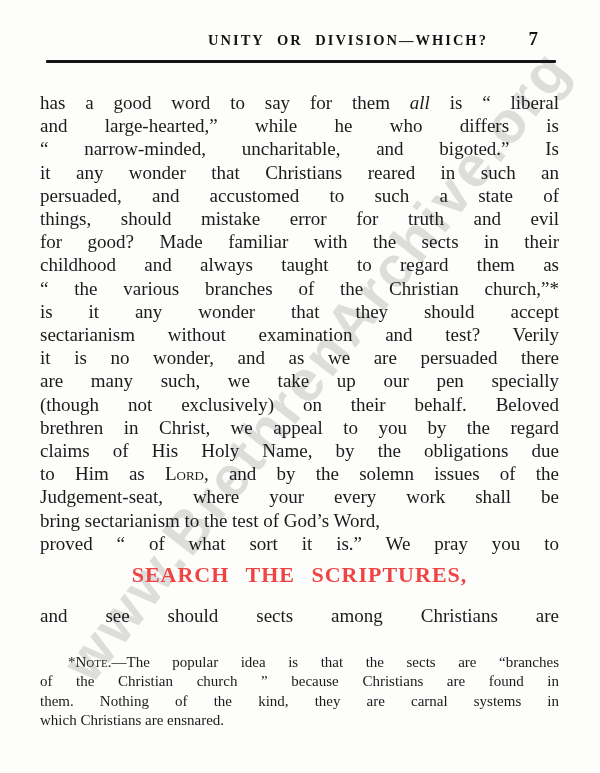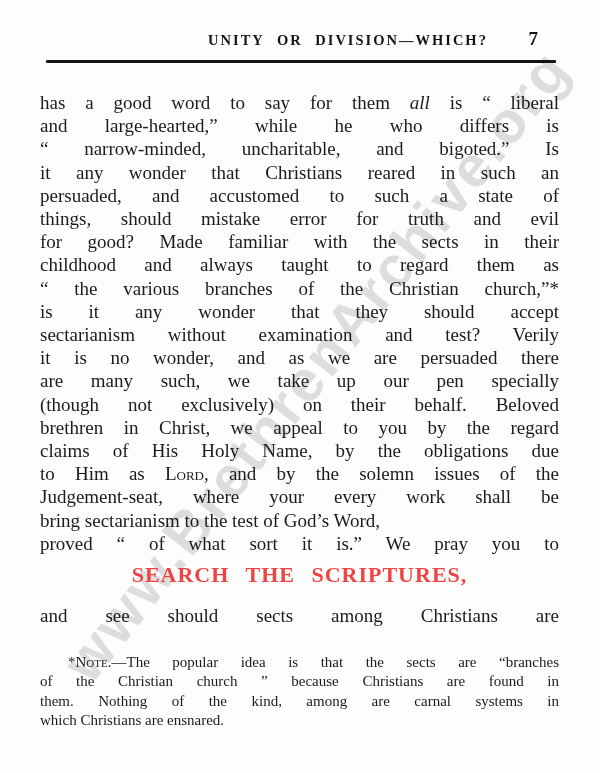--- a/index.html
+++ b/index.html
@@ -132,17 +132,17 @@
 
   <h2 class="center-heading">SEARCH THE SCRIPTURES,</h2>
 
   <div class="body-text closing">
       <div class="tline just"><span>and see should sects among Christians are</span></div>
     </div>
 
   <footer class="footnote">
       <div class="tline just" style="text-indent: 28px;"><span>*</span><span class="smallcaps">Note</span><span>.—The popular idea is that the sects are “branches</span></div>
       <div class="tline just"><span>of the Christian church ” because Christians are found in</span></div>
-      <div class="tline just"><span>them. Nothing of the kind, among are carnal systems in</span></div>
+      <div class="tline just"><span>them. Nothing of the kind, they are carnal systems in</span></div>
       <div class="tline"><span>which Christians are ensnared.</span></div>
     </footer>
 
 </div>
 
 </body></html>

